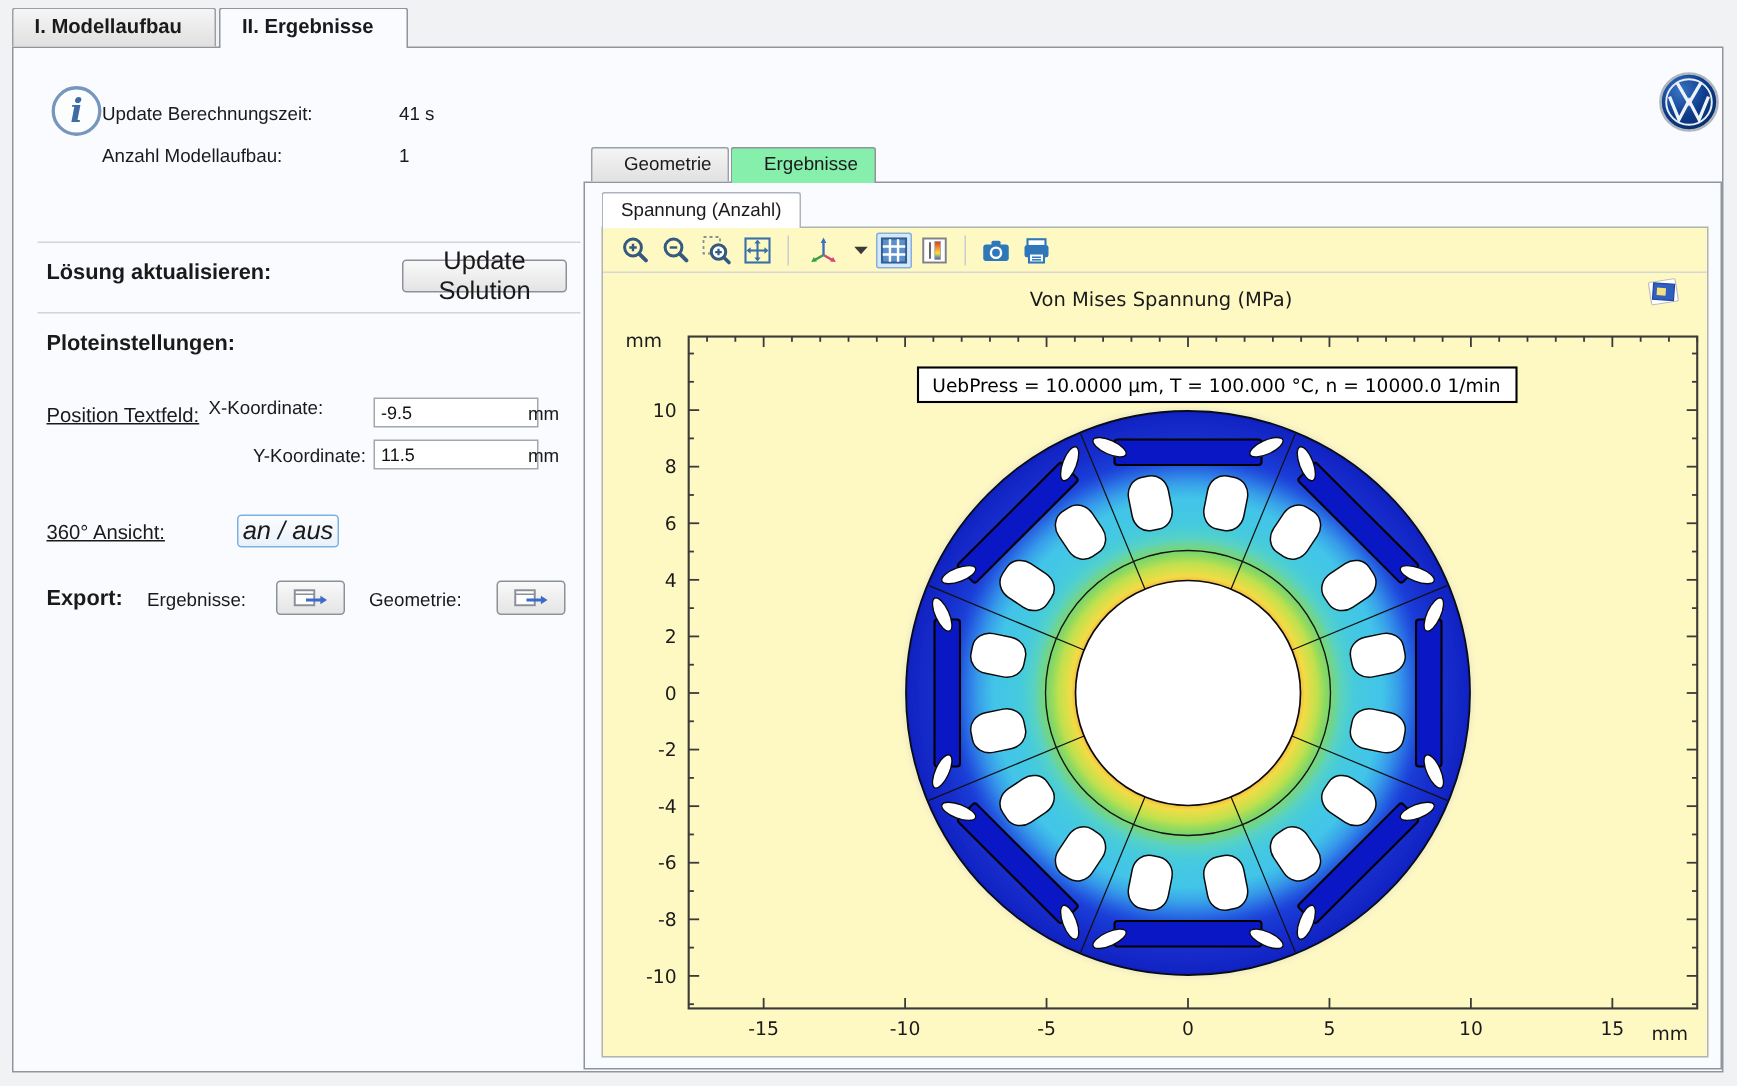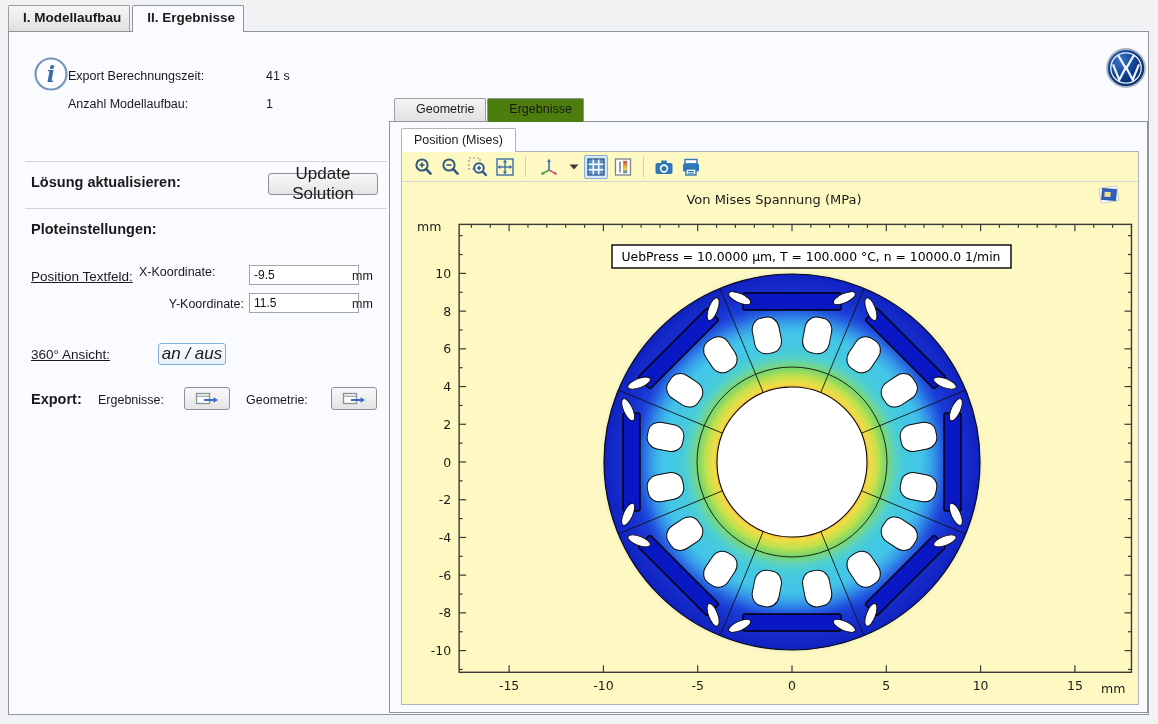--- a/index.html
+++ b/index.html
@@ -7,21 +7,21 @@
   body {
     font-family:"Liberation Sans", sans-serif;
     background:#f1f2f4;
     color:#1a1a1a;
     position:relative;
     overflow:hidden;
   }
   
   .main-tabbar { position:absolute; left:8px; top:5px; display:flex; z-index:3; }
   .main-tab {
-    height:26px; padding:4px 8px 0 14px; margin-right:2px;
+    height:26px; padding:4px 22px 0 14px; margin-right:2px;
     font-size:13.5px; font-weight:bold;
     background:linear-gradient(#f6f6f6,#e0e0e0);
     border:1px solid #9aa0a6; border-bottom:none;
     border-radius:2px 2px 0 0; cursor:default; white-space:nowrap;
   }
   .main-tab.active {
     background:#fafbfe; border-color:#90959c; height:27px; position:relative; z-index:4;
   }
   
   .content {
@@ -44,21 +44,21 @@
     font-family:"Liberation Sans",sans-serif; font-size:12px; color:#111;
     width:110px; height:20px; border:1px solid #a2a6ad; background:#fff; padding:1px 4px;
   }
   
   .rp-tabbar { position:absolute; left:385px; top:66px; display:flex; z-index:3; }
   .rp-tab {
     height:23px; padding:3px 11px 0 21px; margin-right:1px; font-size:12.5px;
     background:linear-gradient(#f4f4f4,#e1e1e1);
     border:1px solid #9aa0a6; border-bottom:none; border-radius:2px 2px 0 0; cursor:default;
   }
-  .rp-tab.active { background:#4d7c0f; border-color:#90959c; height:24px; z-index:4; position:relative; }
+  .rp-tab.active { background:#86efac; border-color:#90959c; height:24px; z-index:4; position:relative; }
   .rp-panel {
     position:absolute; left:380px; top:89px; width:759px; height:592px;
     background:#fafbfe; border:1px solid #90959c;
   }
   .plot-tab {
     position:absolute; left:11px; top:6px; height:24px; padding:4px 12px 0 12px;
     font-size:12.5px; background:#fff; border:1px solid #aeb4bc; border-bottom:none;
     border-radius:2px 2px 0 0; z-index:2; cursor:default;
   }
   .inner-box {
@@ -90,21 +90,21 @@
   <div class="main-tab">I. Modellaufbau</div>
   <div class="main-tab active">II. Ergebnisse</div>
 </div>
 
 <div class="content">
 
   <svg class="abs" style="left:24px; top:24px;" width="36" height="36" viewBox="0 0 36 36">
     <circle cx="18" cy="18" r="15.5" fill="#fcfdfe" stroke="#7796bc" stroke-width="2.2"></circle>
     <text x="18" y="25.5" text-anchor="middle" class="info-i">i</text>
   </svg>
-  <div class="abs lbl" style="left:59px; top:37px;">Export Berechnungszeit:</div>
+  <div class="abs lbl" style="left:59px; top:37px;">Update Berechnungszeit:</div>
   <div class="abs lbl" style="left:257px; top:37px;">41 s</div>
   <div class="abs lbl" style="left:59px; top:65px;">Anzahl Modellaufbau:</div>
   <div class="abs lbl" style="left:257px; top:65px;">1</div>
 
   <div class="sep" style="top:129px;"></div>
 
   <div class="abs heading" style="left:22px; top:142px;">Lösung aktualisieren:</div>
   <button class="abs btn" style="left:259px; top:141px; width:110px; height:22px;">Update Solution</button>
 
   <div class="sep" style="top:176px;"></div>
@@ -155,21 +155,21 @@
     <path d="M -7.8,-12.6 L 0,0.8 L 7.8,-12.6" fill="none" stroke="#eef3f8" stroke-width="2.2"></path>
     <path d="M -13,-3.6 L -6.7,11.8 L 0,-1 L 6.7,11.8 L 13,-3.6" fill="none" stroke="#eef3f8" stroke-width="2.2"></path>
   </svg>
 
   <div class="rp-tabbar">
     <div class="rp-tab">Geometrie</div>
     <div class="rp-tab active">Ergebnisse</div>
   </div>
 
   <div class="rp-panel">
-    <div class="plot-tab">Position (Mises)</div>
+    <div class="plot-tab">Spannung (Anzahl)</div>
 
     <div class="inner-box">
 
       <div class="plot-toolbar">
         <span class="tbtn">
           <svg width="22" height="22" viewBox="0 0 22 22">
             <circle cx="9" cy="9" r="5.6" fill="none" stroke="#35597f" stroke-width="2"></circle>
             <line x1="6.5" y1="9" x2="11.5" y2="9" stroke="#35597f" stroke-width="1.6"></line>
             <line x1="9" y1="6.5" x2="9" y2="11.5" stroke="#35597f" stroke-width="1.6"></line>
             <line x1="13.2" y1="13.2" x2="17.6" y2="17.6" stroke="#35597f" stroke-width="2.6" stroke-linecap="round"></line>

